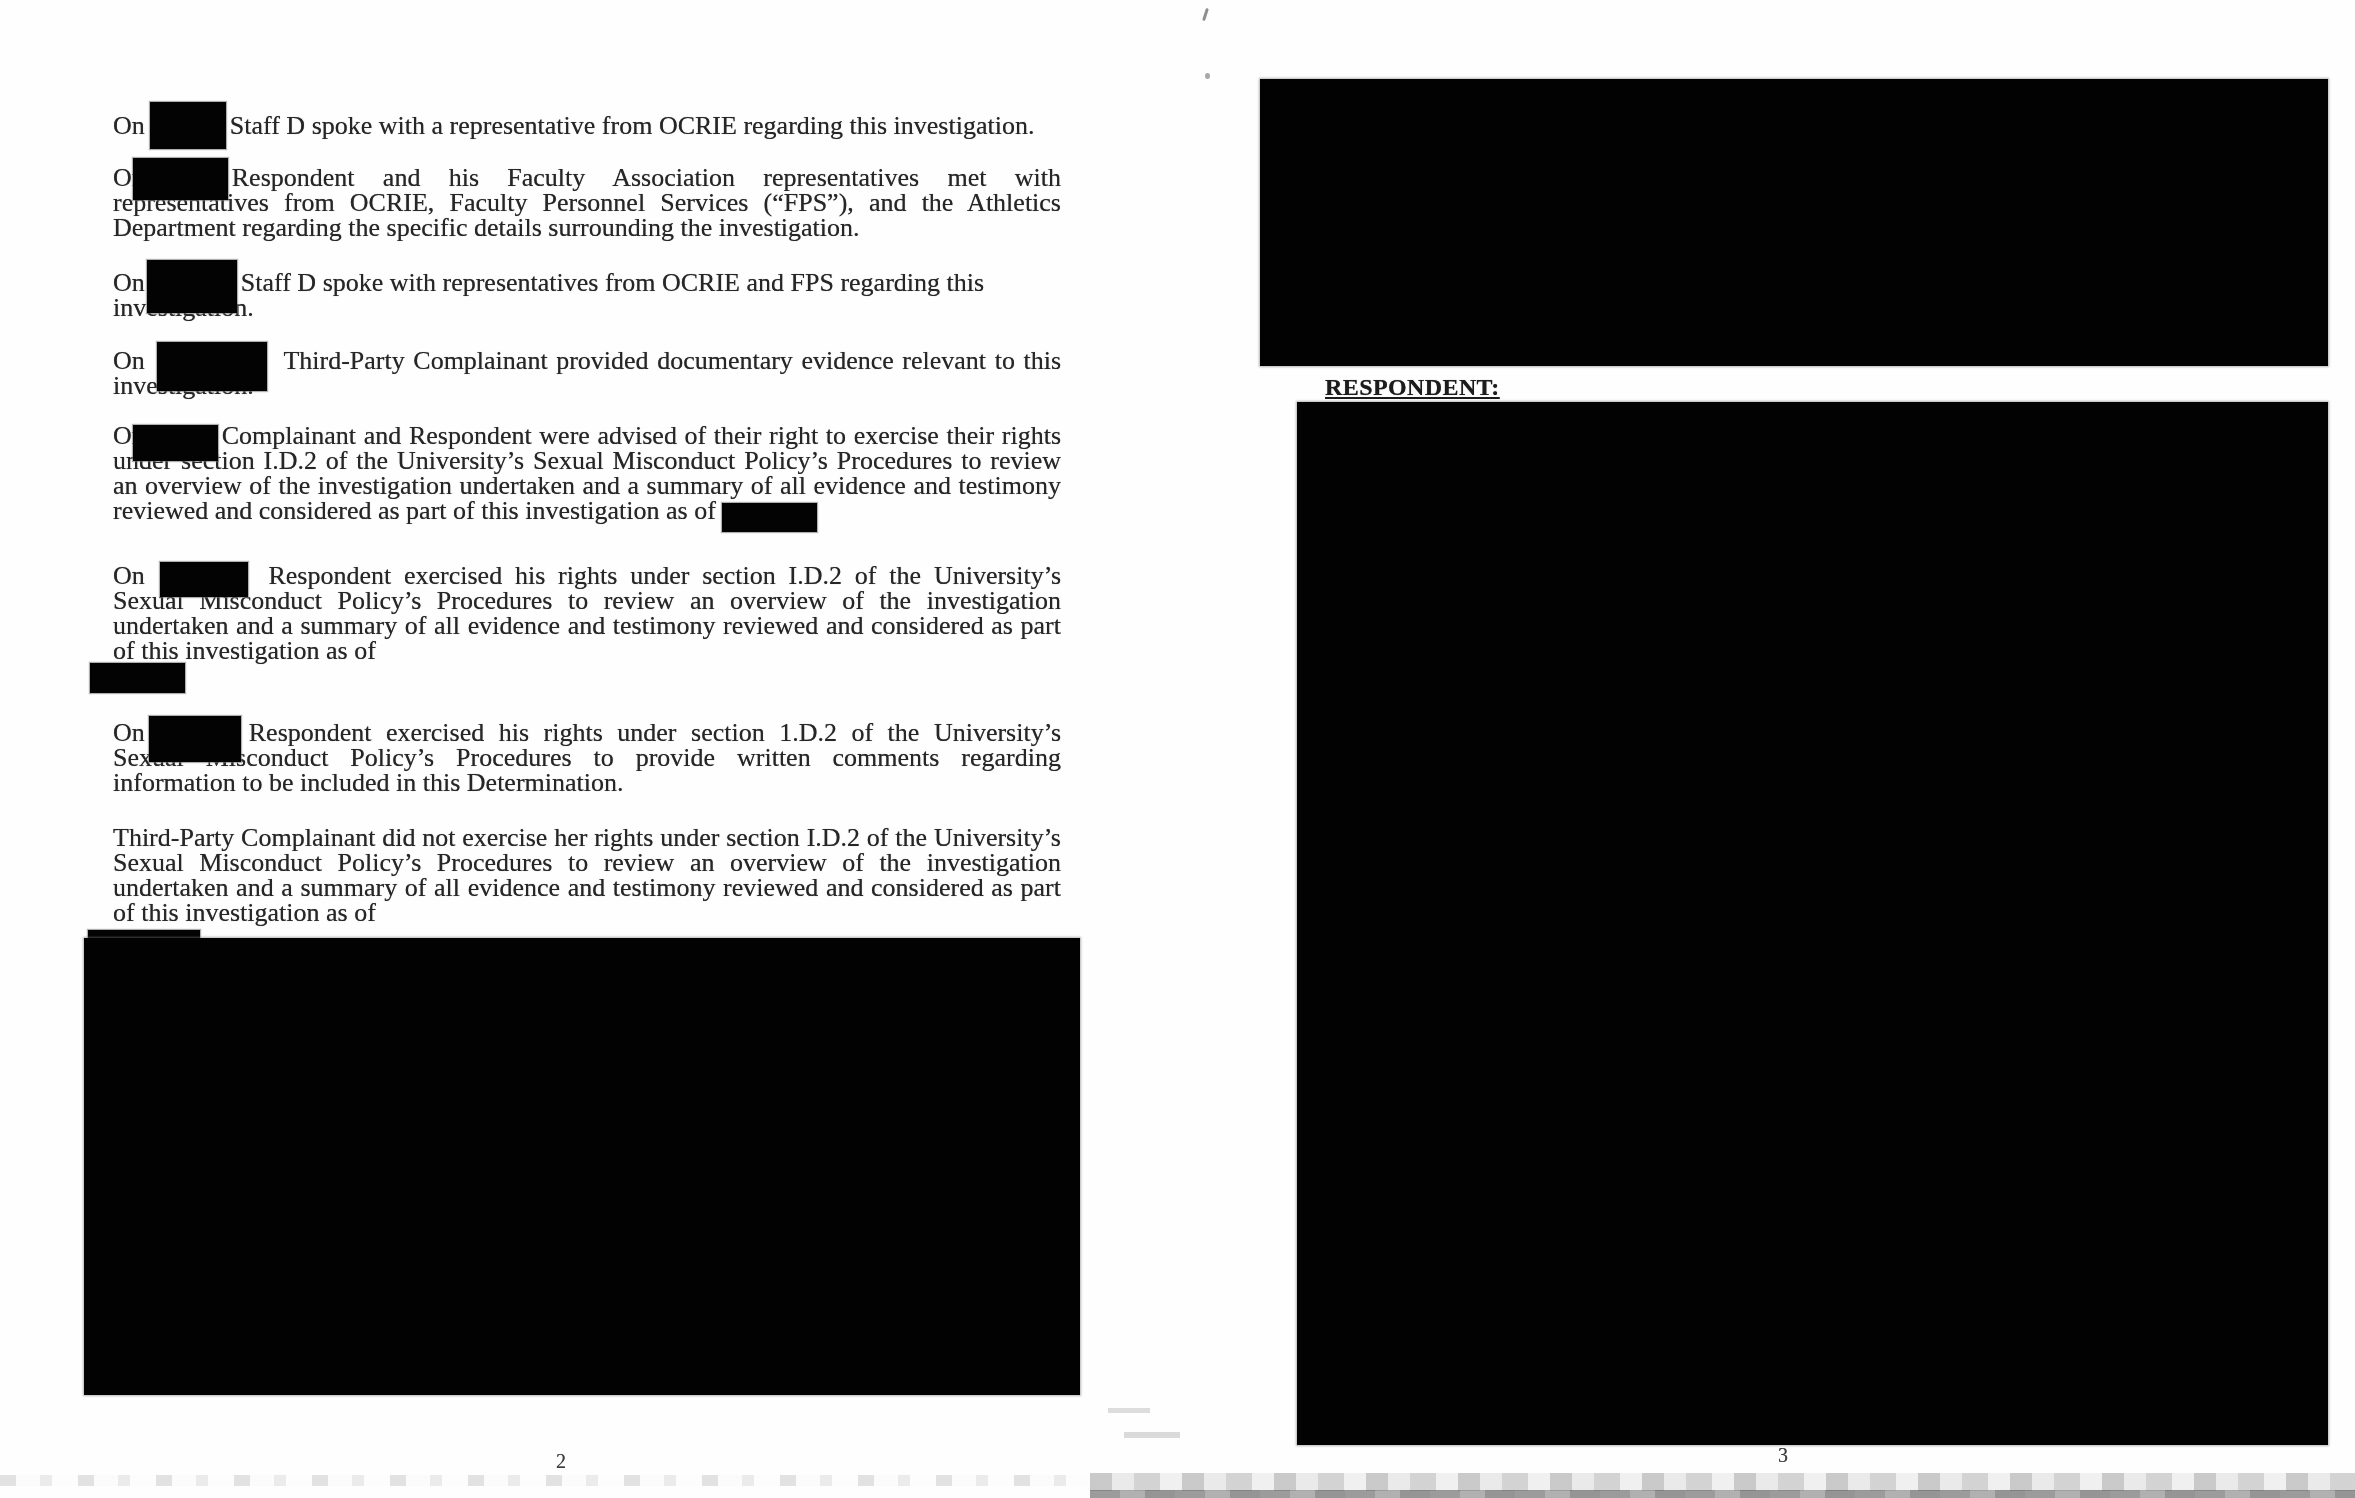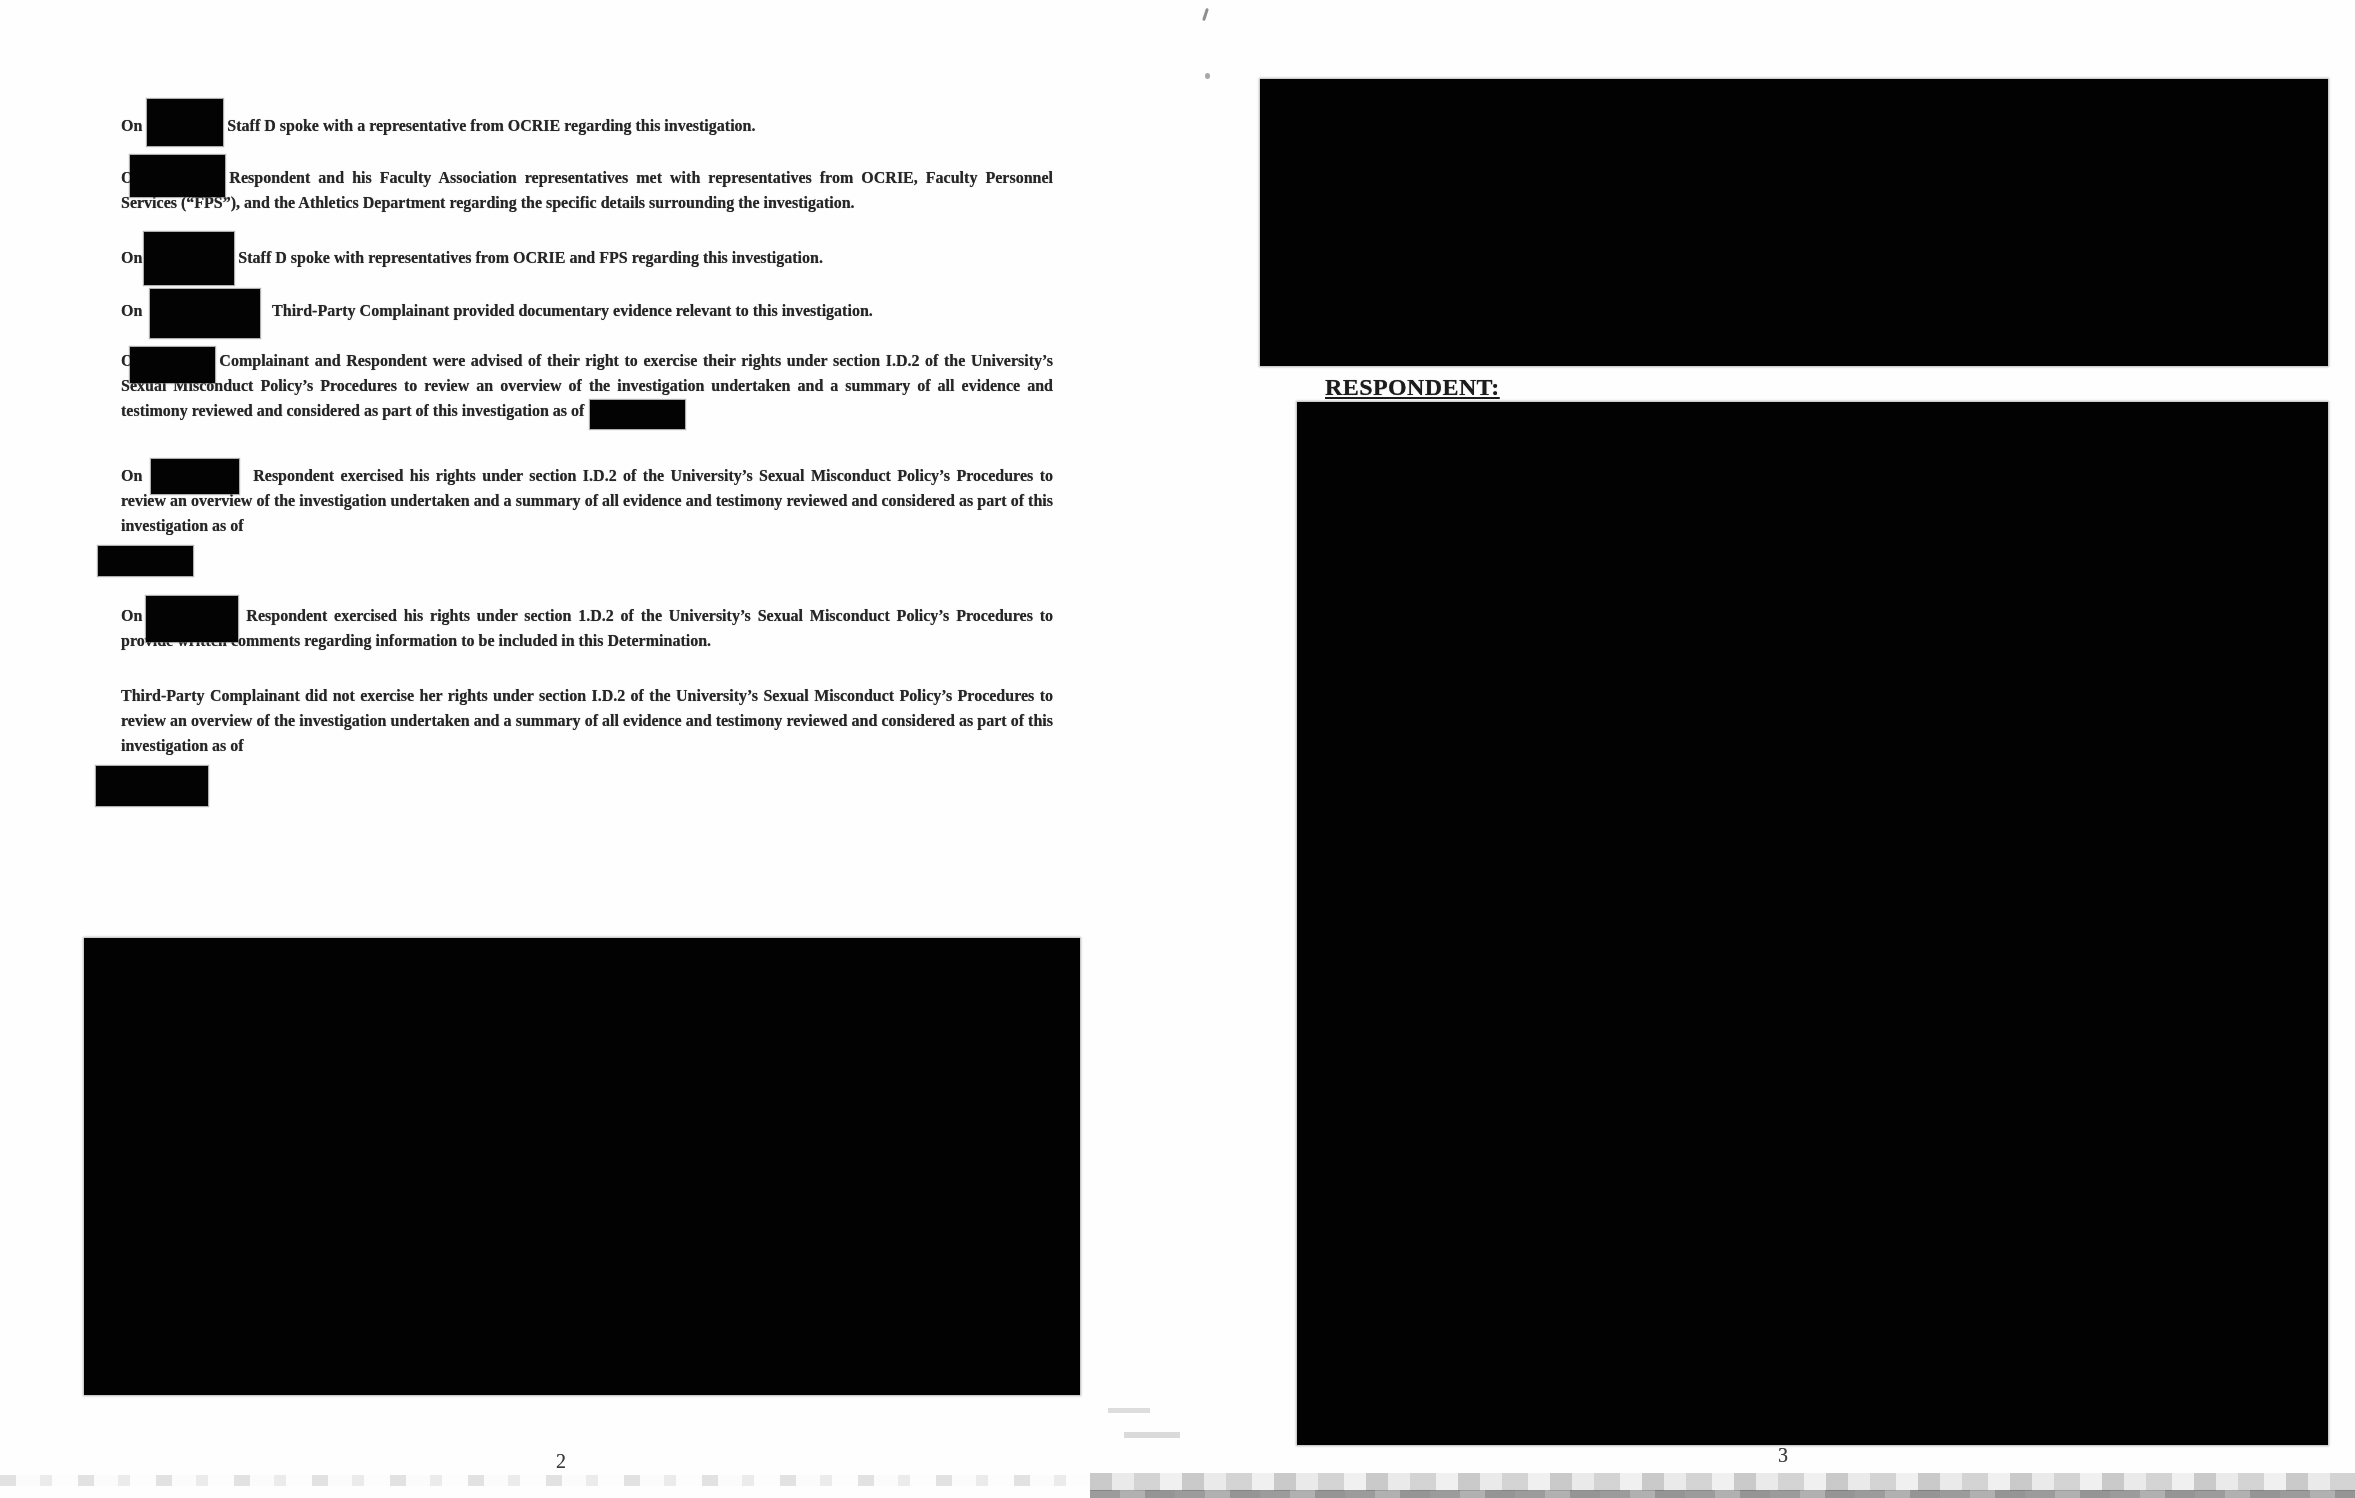--- a/index.html
+++ b/index.html
@@ -6,23 +6,22 @@
   html,body{margin:0;padding:0;background:#ffffff;}
   .canvas{
     position:relative;width:2355px;height:1498px;overflow:hidden;
     background:#fefefe;
     font-family:"Liberation Serif","DejaVu Serif",serif;
     color:#262626;
   }
   
   #paragraphs{position:absolute;left:113px;top:103px;width:948px;}
   .para{
-    margin:8px;font-size:16px;line-height:25px;text-align:left;
+    margin:0;font-size:26px;line-height:25px;text-align:left;
     text-shadow:0 0 .7px rgba(60,60,60,.75);
-    font-weight:bold;
   }
   .para.justify{text-align:justify;}
   #paragraphs > p:nth-child(1){margin-top:10px;}
   #paragraphs > p:nth-child(2){margin-top:27px;}
   #paragraphs > p:nth-child(3){margin-top:30px;}
   #paragraphs > p:nth-child(4){margin-top:28px;}
   #paragraphs > p:nth-child(5){margin-top:25px;}
   #paragraphs > p:nth-child(6){margin-top:40px;}
   #paragraphs > p:nth-child(7){margin-top:0px;}
   #paragraphs > p:nth-child(8){margin-top:27px;}

